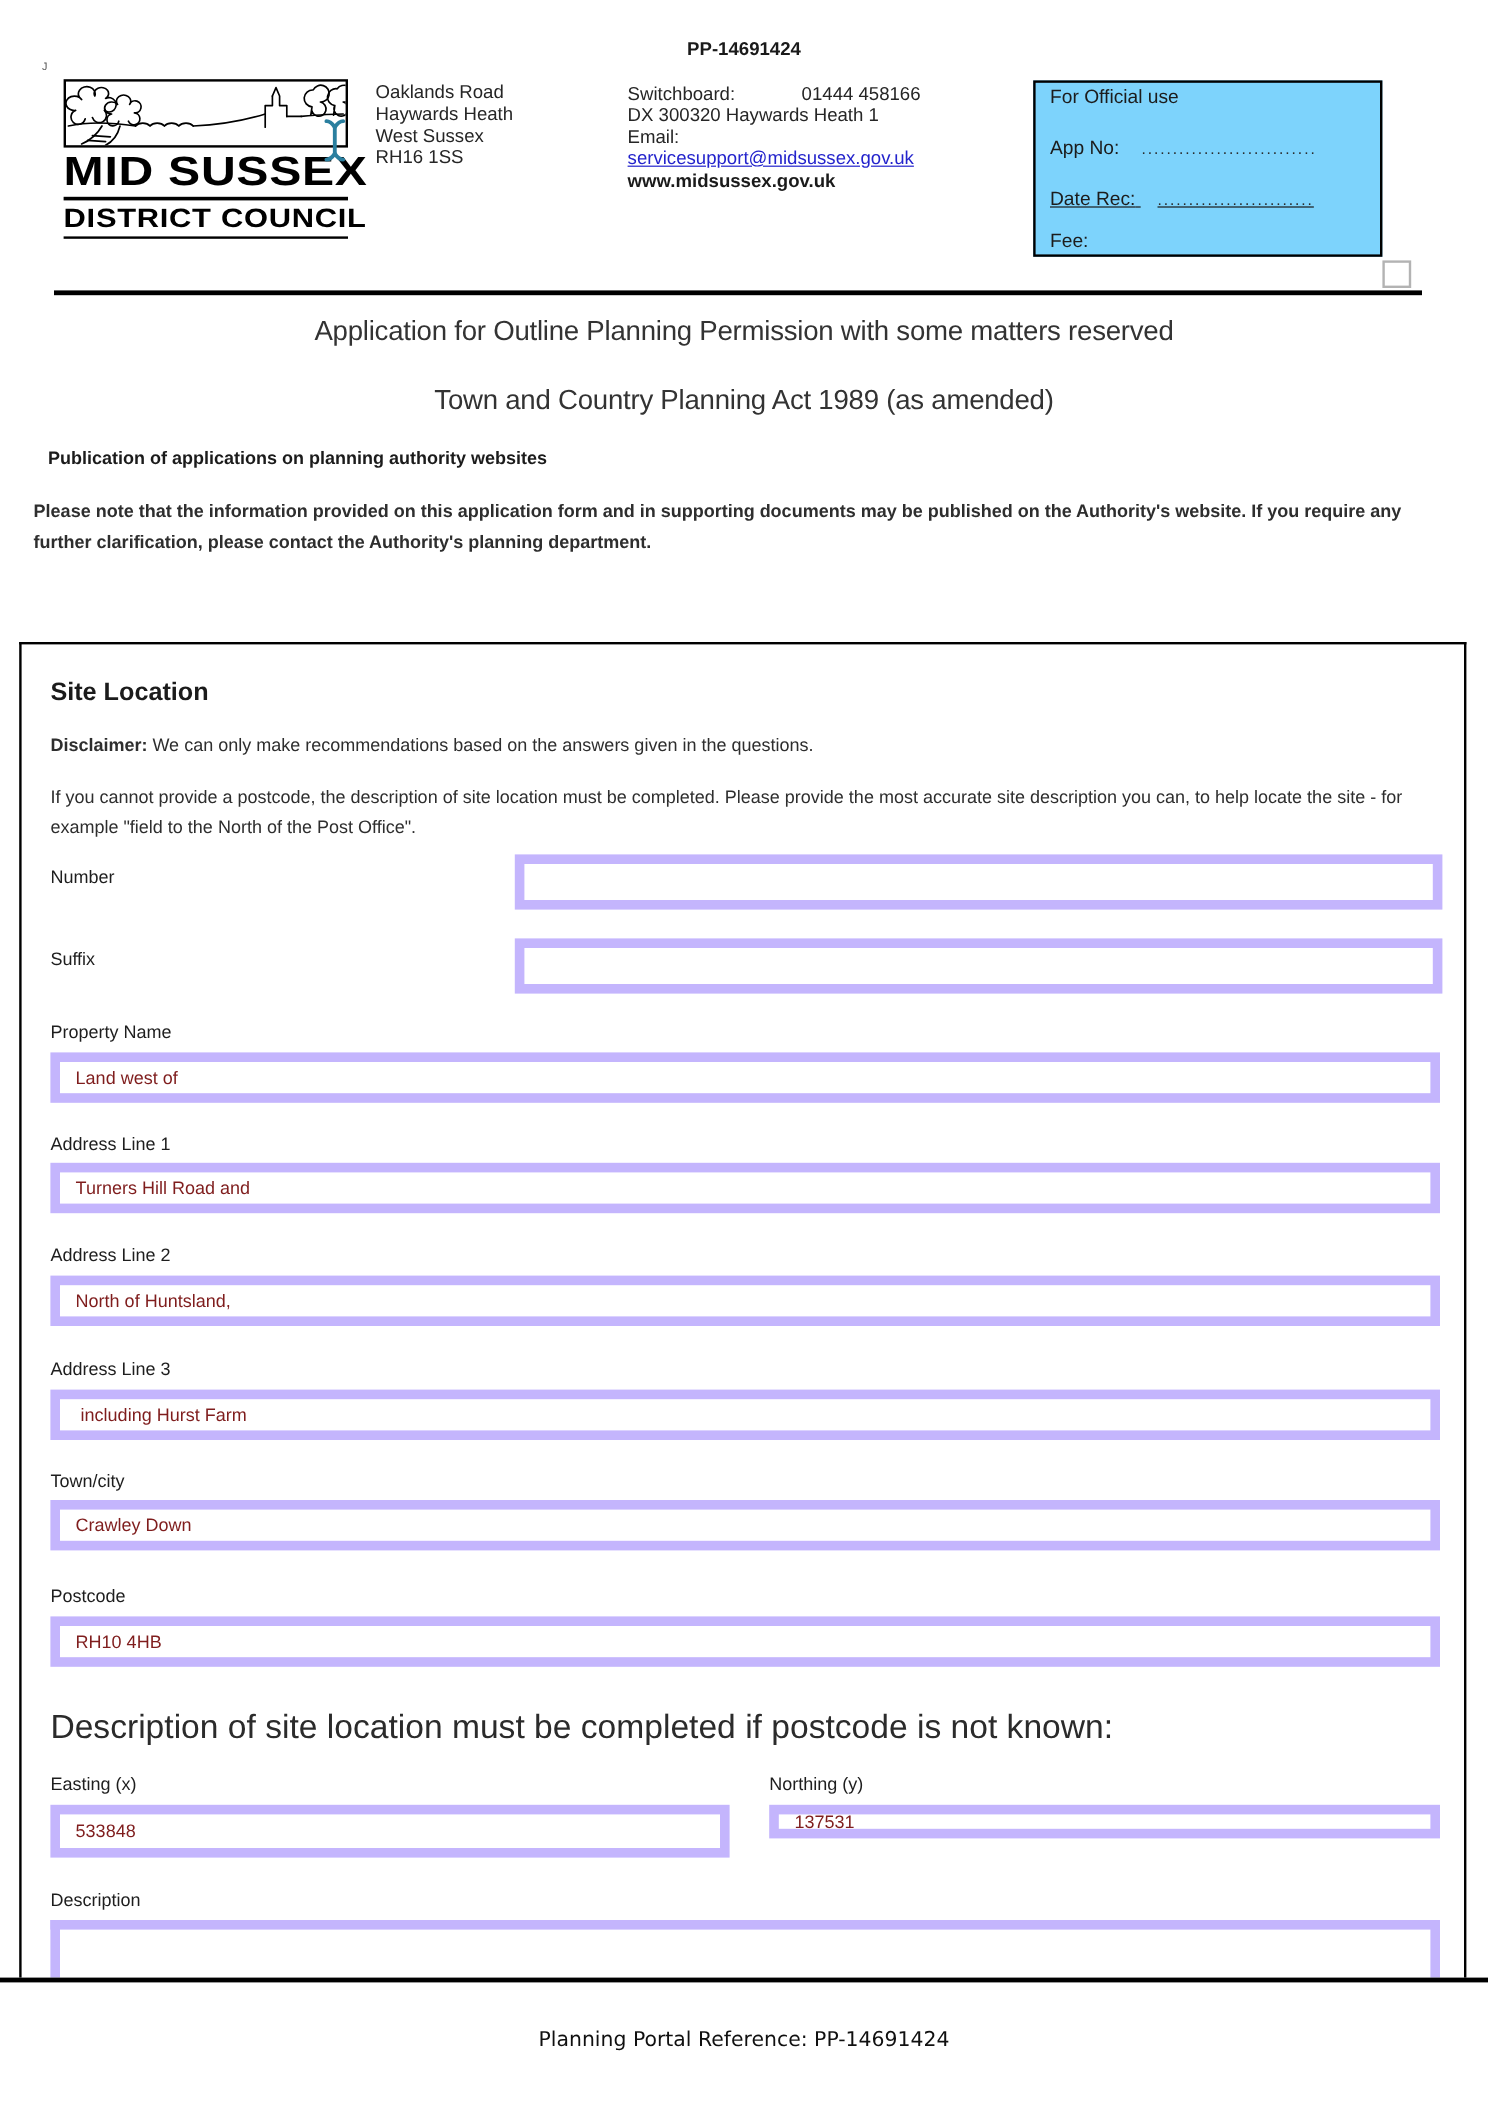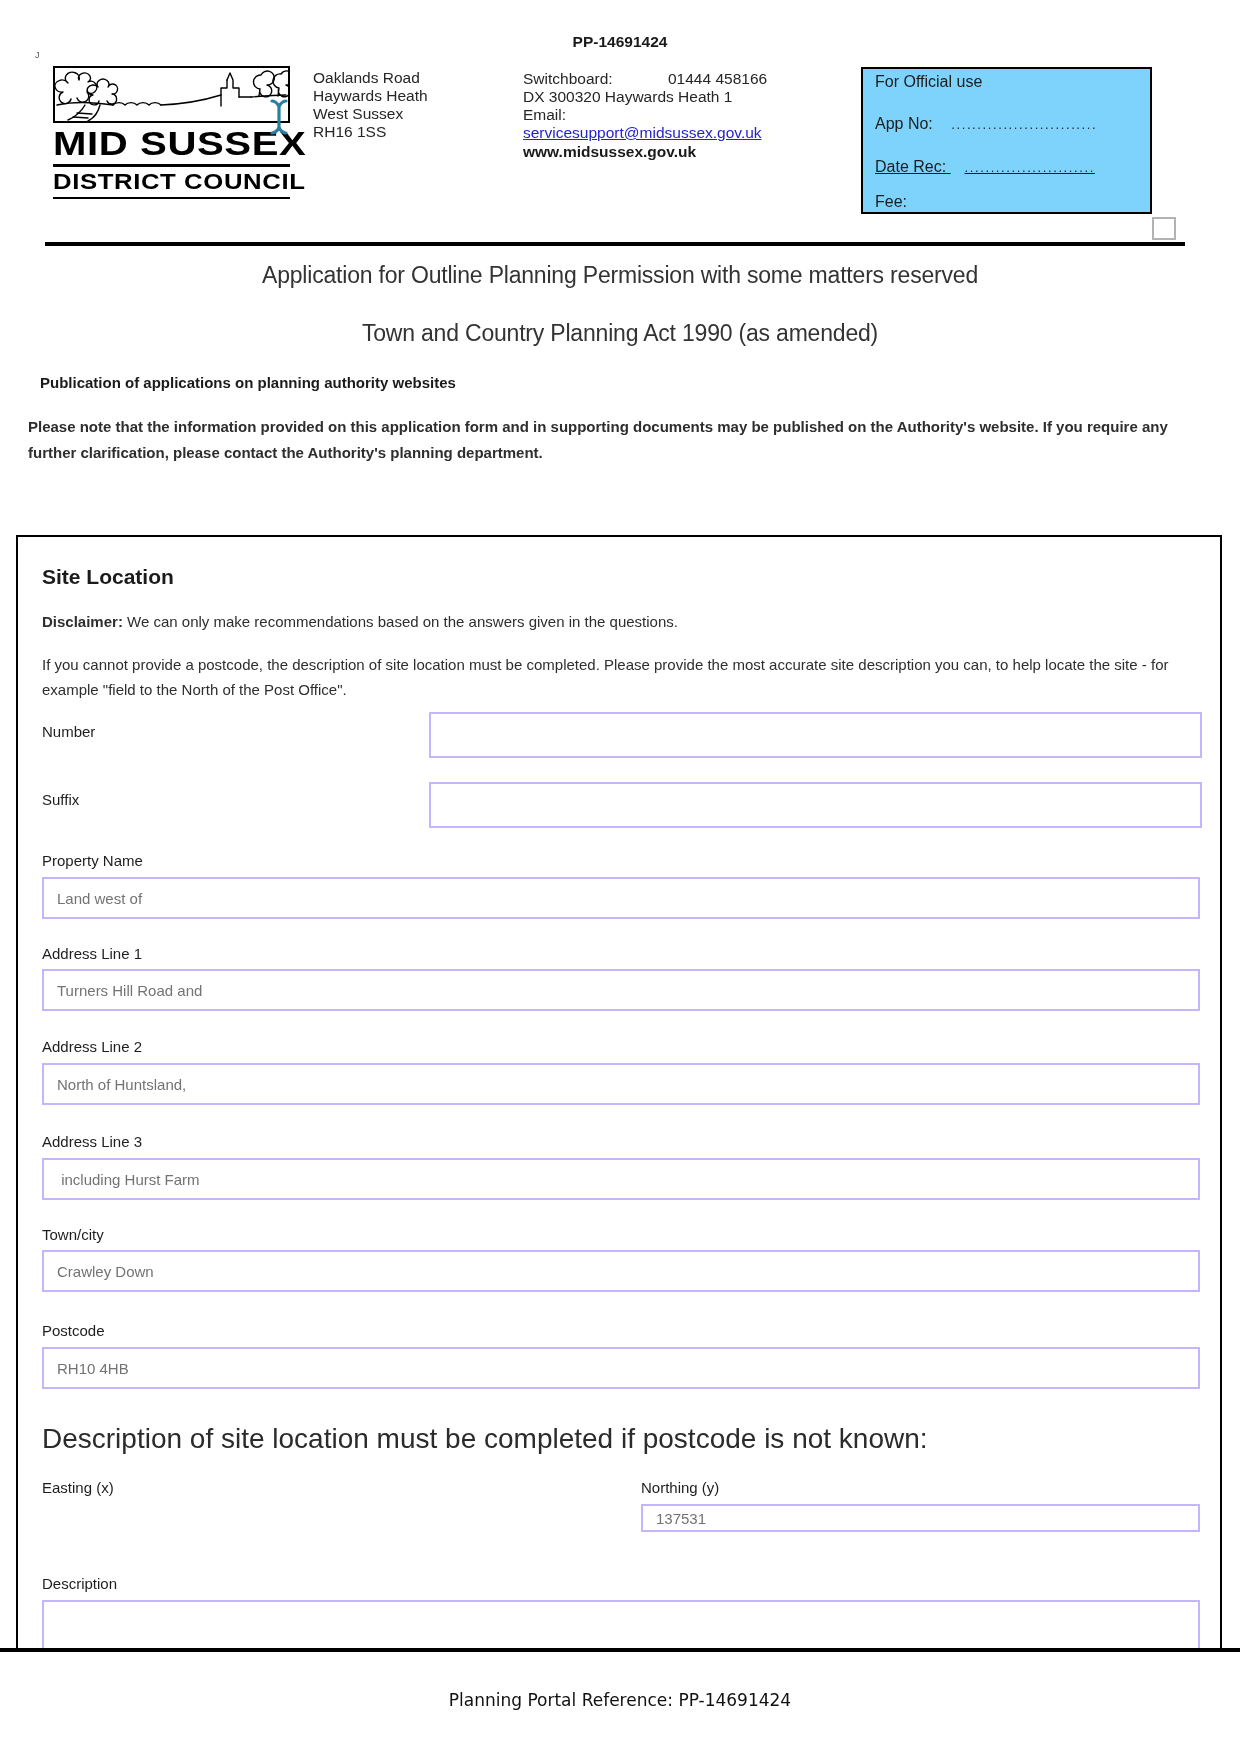--- a/index.html
+++ b/index.html
@@ -31,22 +31,22 @@
   .h-main{width:100%;text-align:center;font-size:23px;font-weight:400;color:#333;letter-spacing:-.2px;}
   .pub-head{font-size:15px;font-weight:bold;color:#1b1b1b;}
   .pub-note{width:1150px;font-size:15px;line-height:26px;color:#2e2e2e;}
 
   
   .section-box{left:16px;top:535px;width:1206px;height:1113px;border:2px solid #000;border-bottom:none;
                box-sizing:border-box;background:#fff;}
   .sec-head{font-size:21px;font-weight:bold;color:#1b1b1b;}
   .sec-text{font-size:15px;line-height:25px;color:#2e2e2e;}
   .lbl{position:absolute;font-size:15px;color:#1e1e1e;white-space:nowrap;}
-  .inp{position:absolute;box-sizing:border-box;border:2px solid #c4b5fd;background:#fff;
-       font-family:"Liberation Sans","DejaVu Sans",sans-serif;font-size:15px;color:#737373;
+  .inp{position:absolute;box-sizing:border-box;border:8px solid #c4b5fd;background:#fff;
+       font-family:"Liberation Sans","DejaVu Sans",sans-serif;font-size:15px;color:#7f1d1d;
        padding:0 6px 0 13px;outline:none;}
   .inp.full{left:24px;width:1158px;height:42px;}
   .inp.half-l{left:24px;width:566px;height:44px;}
   .inp.half-r{left:623px;width:559px;height:28px;}
   .inp.short{left:411px;width:773px;height:46px;}
   .inp.cut{border-bottom:none;}
   .desc-head{font-size:28px;color:#2b2b2b;}
 
   
   .cut-line{left:0;top:1648px;width:1240px;height:4px;background:#000;}
@@ -127,21 +127,21 @@
       <span class="dots" style="margin-left:14px;">.........................</span>
     </div>
     <div class="ofc-line" style="top:124px;">Fee:</div>
   </div>
 
   <div class="abs mini-square" style="left:1152px;top:217px;"></div>
 
   <div class="abs top-rule" style="left:45px;top:242px;width:1140px;"></div>
 
   <div class="abs h-main" style="top:262px;">Application for Outline Planning Permission with some matters reserved</div>
-  <div class="abs h-main" style="top:320px;">Town and Country Planning Act 1990 (as amended)</div>
+  <div class="abs h-main" style="top:320px;">Town and Country Planning Act 1989 (as amended)</div>
   <div class="abs pub-head" style="left:40px;top:374px;">Publication of applications on planning authority websites</div>
   <div class="abs pub-note" style="left:28px;top:414px;font-weight:bold;">Please note that the information provided on this application form and in supporting documents may be published on the Authority's website. If you require any further clarification, please contact the Authority's planning department.</div>
 
   <div class="abs section-box">
 
     <div class="abs sec-head" style="left:24px;top:28px;">Site Location</div>
 
     <div class="abs sec-text" style="left:24px;top:72px;">
       <b>Disclaimer:</b><span> We can only make recommendations based on the answers given in the questions.</span>
     </div>
@@ -169,20 +169,21 @@
     <label class="lbl" style="left:24px;top:689px;">Town/city</label>
     <input class="inp full" style="top: 713px;" type="text" value="Crawley Down">
 
     <label class="lbl" style="left:24px;top:785px;">Postcode</label>
     <input class="inp full" style="top: 810px;" type="text" value="RH10 4HB">
 
     <div class="abs desc-head" style="left:24px;top:886px;">Description of site location must be completed if postcode is not known:</div>
 
     <label class="lbl" style="left:24px;top:942px;">Easting (x)</label>
     <label class="lbl" style="left:623px;top:942px;">Northing (y)</label>
+    <input class="inp half-l" style="top: 967px;" type="text" value="533848">
     <input class="inp half-r" style="top: 967px;" type="text" value="137531">
 
     <label class="lbl" style="left:24px;top:1038px;">Description</label>
     <input class="inp full cut" style="top: 1063px; height: 48px;" type="text" value="">
   </div>
 
   <div class="abs cut-line"></div>
   <div class="abs footer">Planning Portal Reference: PP-14691424</div>
 
 </div>

